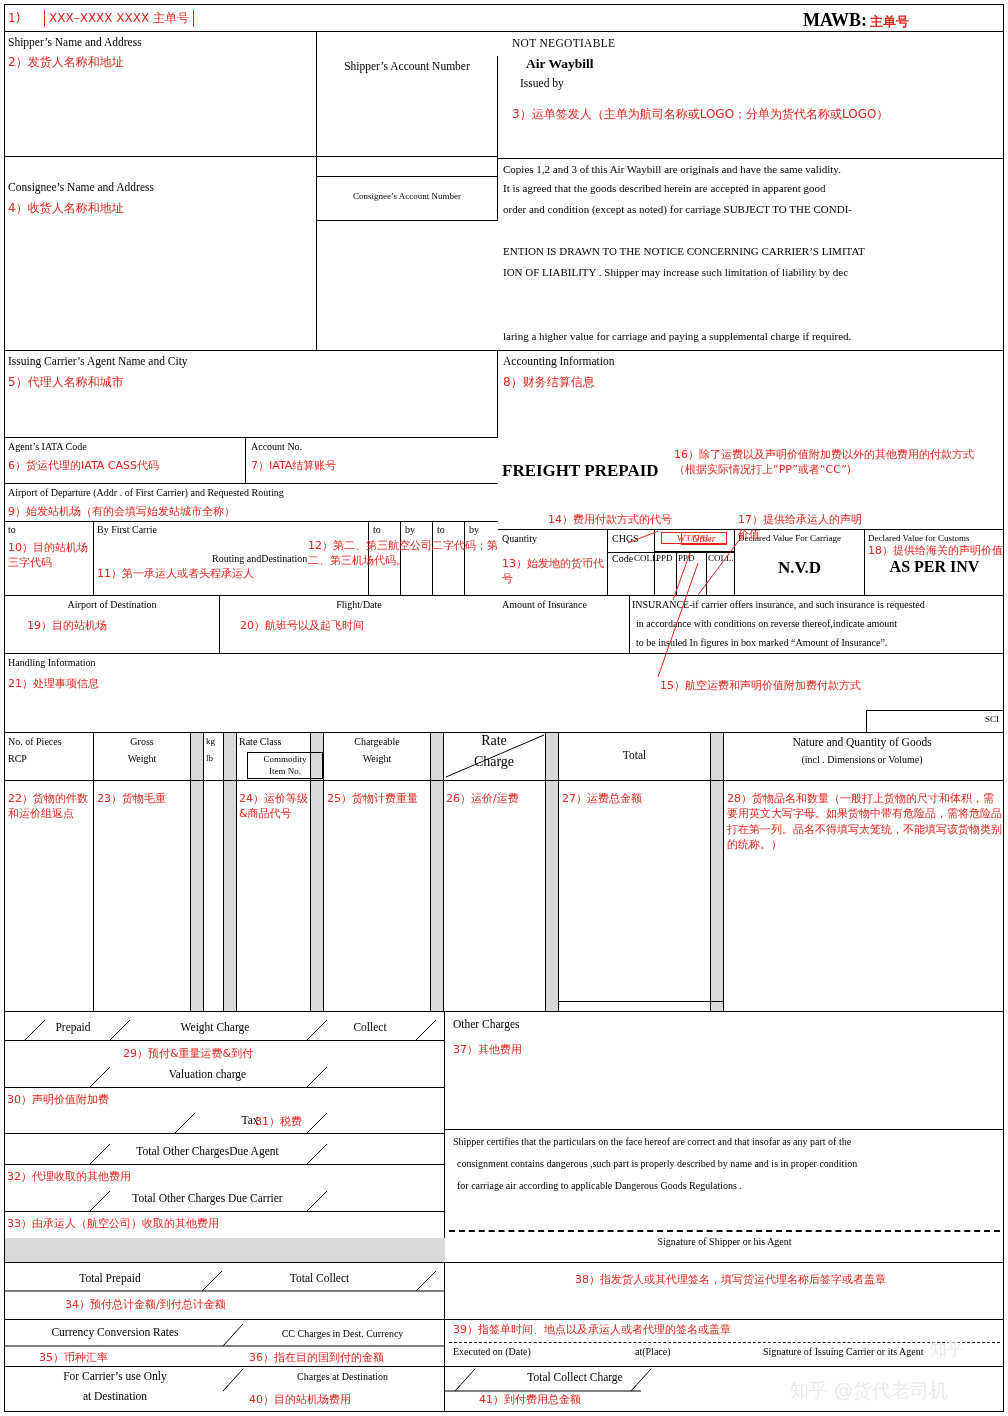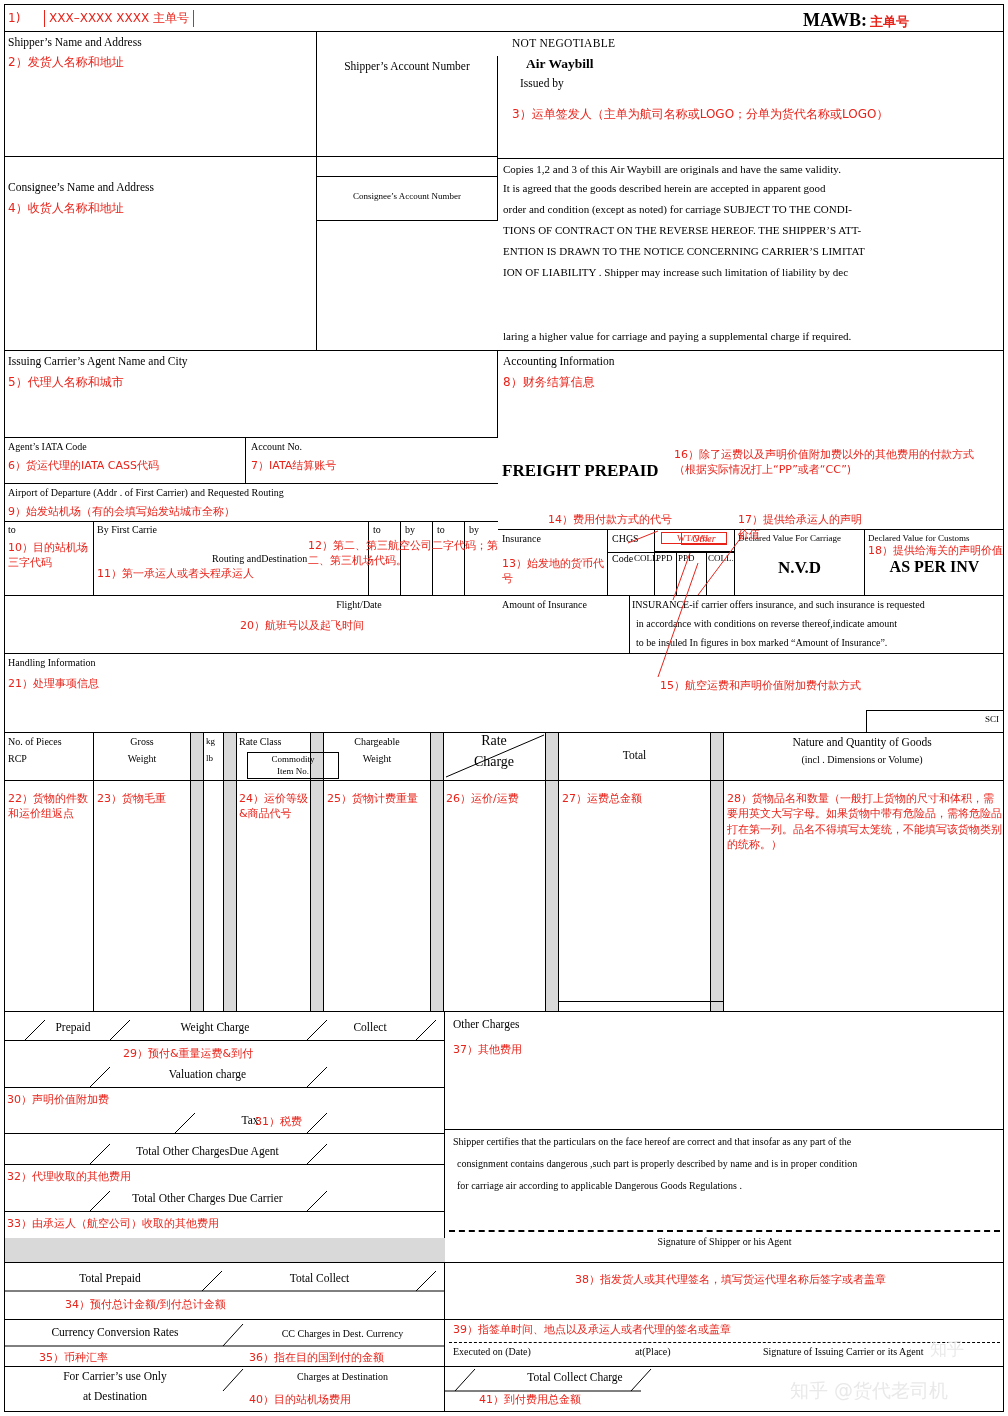--- a/index.html
+++ b/index.html
@@ -71,21 +71,20 @@
     <div class="cn" style="position:absolute; left:3px; top:43px;">4）收货人名称和地址</div>
   </div>
   <div class="bx" style="left:317px; top:176px; width:181px; height:45px; border:1px solid #000; border-left:none;">
     <div class="lbl small9 ctr" style="position:absolute; left:0; top:14px; width:100%;">Consignee’s Account Number</div>
   </div>
 
   <div class="bx" style="left:498px; top:158px; width:506px; height:192px;">
     <div class="terms" style="position:absolute; left:5px; top:3px; width:496px;">Copies 1,2 and 3 of this Air Waybill are originals and have the same validity.</div>
     <div class="terms" style="position:absolute; left:5px; top:22px; width:496px;">It is agreed  that  the  goods  described  herein  are  accepted  in  apparent  good</div>
     <div class="terms" style="position:absolute; left:5px; top:43px; width:496px;">order  and  condition (except as noted) for carriage  SUBJECT TO THE CONDI-</div>
-    <div class="terms" style="position:absolute; left:5px; top:64px; width:496px;">TIONS OF CONTRACT  ON THE REVERSE HEREOF. THE SHIPPER’S ATT-</div>
     <div class="terms" style="position:absolute; left:5px; top:85px; width:496px;">ENTION IS DRAWN TO THE NOTICE CONCERNING CARRIER’S LIMITAT</div>
     <div class="terms" style="position:absolute; left:5px; top:106px; width:496px;">ION OF LIABILITY . Shipper  may  increase such limitation  of  liability  by  dec</div>
     <div class="terms" style="position:absolute; left:5px; top:170px; width:496px;">laring  a  higher  value  for  carriage  and  paying  a  supplemental  charge if required.</div>
   </div>
 
   <div class="line" style="left:5px; top:350px; width:999px;"></div>
 
   <div class="bx" style="left:5px; top:351px; width:493px; height:86px; border-right:1px solid #000;">
     <div class="lbl" style="position:absolute; left:3px; top:4px;">Issuing Carrier’s Agent Name and City</div>
     <div class="cn" style="position:absolute; left:3px; top:23px;">5）代理人名称和城市</div>
@@ -136,28 +135,32 @@
   <div class="bx" style="left:433px; top:522px; width:32px; height:73px; border-right:1px solid #000;">
     <div class="lbl small10" style="position:absolute; left:4px; top:2px;">to</div>
   </div>
   <div class="bx" style="left:465px; top:522px; width:33px; height:73px;">
     <div class="lbl small10" style="position:absolute; left:4px; top:2px;">by</div>
   </div>
   <div class="cn-s" style="position:absolute; left:308px; top:538px; width:190px;">12）第二、第三航空公司二字代码；第二、第三机场代码。</div>
 
   <div class="line" style="left:5px; top:595px; width:493px;"></div>
 
+  <div class="bx" style="left:5px; top:596px; width:215px; height:57px; border-right:1px solid #000;">
+    <div class="lbl small10 ctr" style="position:absolute; left:0; top:3px; width:100%;">Airport of   Destination</div>
+    <div class="cn-s" style="position:absolute; left:22px; top:22px;">19）目的站机场</div>
+  </div>
   <div class="bx" style="left:220px; top:596px; width:278px; height:57px;">
     <div class="lbl small10 ctr" style="position:absolute; left:0; top:3px; width:100%;">Flight/Date</div>
     <div class="cn-s" style="position:absolute; left:20px; top:22px;">20）航班号以及起飞时间</div>
   </div>
   <div class="line" style="left:5px; top:653px; width:999px;"></div>
 
   <div class="bx" style="left:498px; top:530px; width:110px; height:65px; border-right:1px solid #000;">
-    <div class="lbl small10" style="position:absolute; left:4px; top:3px;">Insurance</div>
+    <div class="lbl small10" style="position:absolute; left:4px; top:3px;">Quantity</div>
     <div class="cn-s" style="position:absolute; left:4px; top:26px; width:104px;">13）始发地的货币代号</div>
   </div>
   <div class="bx" style="left:608px; top:530px; width:47px; height:65px; border-right:1px solid #000;">
     <div class="lbl small10" style="position:absolute; left:4px; top:3px;">CHGS</div>
     <div class="lbl small10" style="position:absolute; left:4px; top:23px;">Code</div>
   </div>
 
   <div class="bx" style="left:655px; top:530px; width:80px; height:22px; border-right:1px solid #000; border-bottom:1px solid #000;">
     <div class="lbl small9 ctr red" style="position:absolute; left:6px; top:2px; width:66px; border:1px solid #e8231a;">WT/VAL</div>
   </div>
@@ -243,21 +246,21 @@
 
     <div class="line" style="left:0; top:47px; width:999px;"></div>
 
     <div class="lbl small10" style="position:absolute; left:3px; top:3px;">No. of Pieces</div>
     <div class="lbl small10" style="position:absolute; left:3px; top:20px;">RCP</div>
     <div class="lbl small10 ctr" style="position:absolute; left:92px; top:3px; width:90px;">Gross</div>
     <div class="lbl small10 ctr" style="position:absolute; left:92px; top:20px; width:90px;">Weight</div>
     <div class="lbl small9" style="position:absolute; left:201px; top:3px;">kg</div>
     <div class="lbl small9" style="position:absolute; left:201px; top:20px;">lb</div>
     <div class="lbl small10" style="position:absolute; left:234px; top:3px;">Rate Class</div>
-    <div class="bx b-all" style="left:242px; top:19px; width:92px; height:27px;">
+    <div class="bx b-all" style="left:242px; top:19px; width:76px; height:27px;">
       <div class="lbl small9 ctr" style="position:absolute; left:0; top:1px; width:100%;">Commodity</div>
       <div class="lbl small9 ctr" style="position:absolute; left:0; top:13px; width:100%;">Item No.</div>
     </div>
     <div class="lbl small10 ctr" style="position:absolute; left:322px; top:3px; width:100px;">Chargeable</div>
     <div class="lbl small10 ctr" style="position:absolute; left:322px; top:20px; width:100px;">Weight</div>
     <div class="lbl ctr" style="position:absolute; left:441px; top:0px; width:96px; font-size:14px;">Rate</div>
     <div class="lbl ctr" style="position:absolute; left:441px; top:21px; width:96px; font-size:14px;">Charge</div>
     <div class="lbl ctr" style="position:absolute; left:557px; top:16px; width:145px;">Total</div>
     <div class="lbl ctr" style="position:absolute; left:722px; top:3px; width:270px;">Nature and Quantity of Goods</div>
     <div class="lbl small10 ctr" style="position:absolute; left:722px; top:21px; width:270px;">(incl . Dimensions or Volume)</div>

